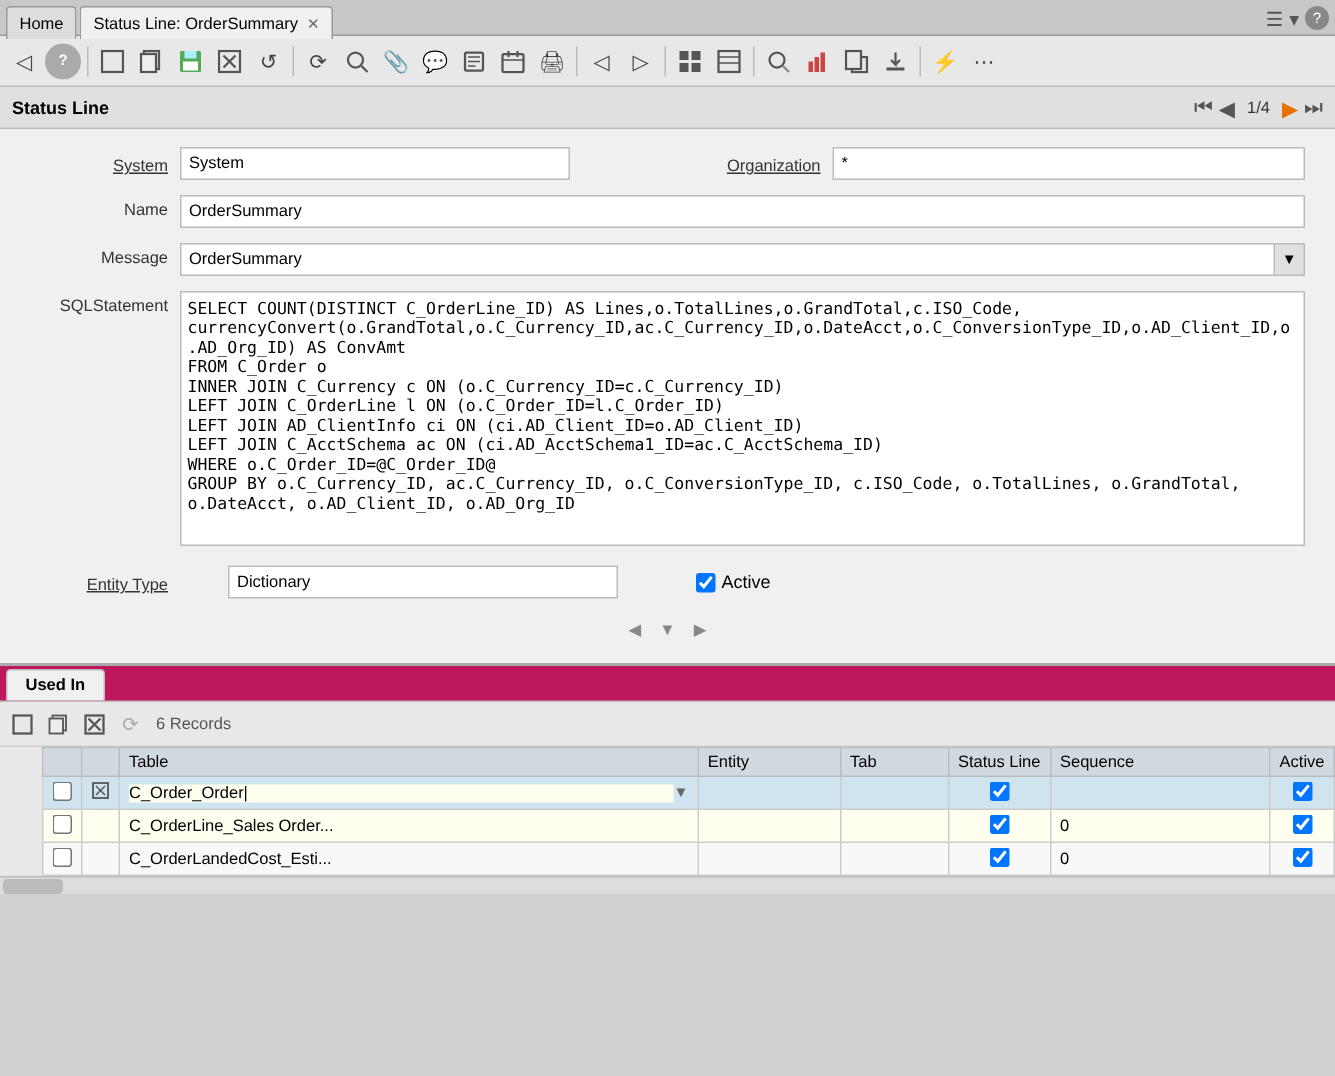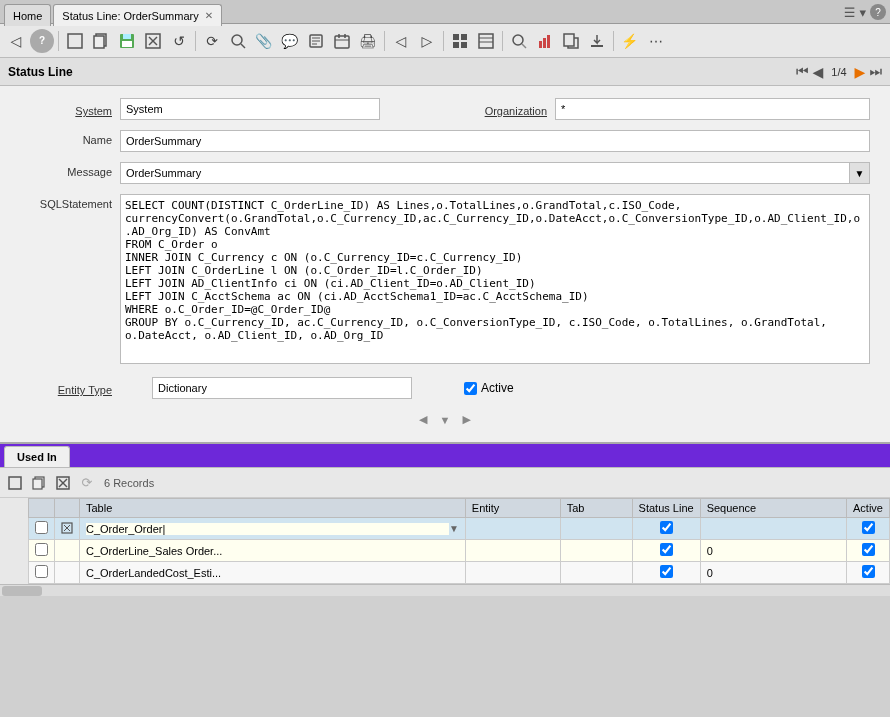--- a/index.html
+++ b/index.html
@@ -167,21 +167,21 @@
     }
 
     
     .bottom-section {
       background: #e8e8e8;
       border-top: 2px solid #aaa;
     }
     .subtab-bar {
       display: flex;
       align-items: flex-end;
-      background: #6d28d9;
+      background: #be185d;
       border-bottom: 1px solid #bbb;
       padding: 0 4px;
     }
     .subtab {
       padding: 4px 12px;
       font-size: 11px;
       cursor: pointer;
       border: 1px solid transparent;
       border-bottom: none;
       margin-right: 2px;

